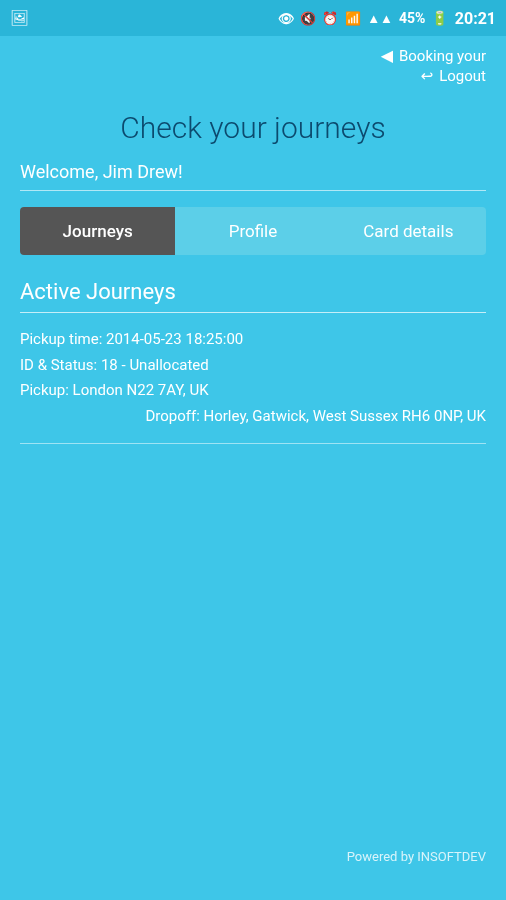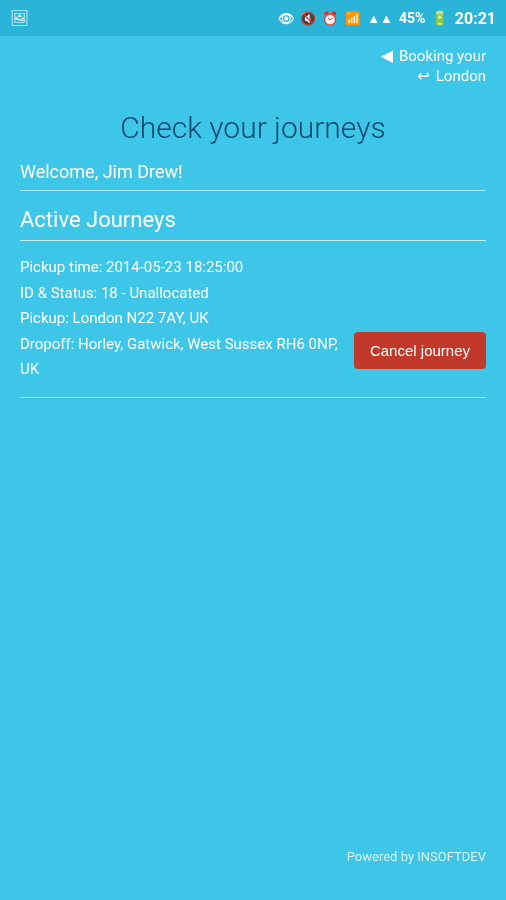--- a/index.html
+++ b/index.html
@@ -186,40 +186,44 @@
 
 <div class="main-content">
 
   <div class="header-actions">
     <div class="header-link">
       <span style="font-size:16px;">◀</span>
       <span>Booking your</span>
     </div>
     <div class="header-link">
       <span style="font-size:15px;">↩</span>
-      <span>London</span>
+      <span>Logout</span>
     </div>
   </div>
 
   <h1 class="page-title">Check your journeys</h1>
 
   <p class="welcome-text">Welcome, Jim Drew!</p>
   <hr class="divider">
 
+  <div class="tabs">
+    <div class="tab active">Journeys</div>
+    <div class="tab">Profile</div>
+    <div class="tab">Card details</div>
+  </div>
 
   <h2 class="section-title">Active Journeys</h2>
   <hr class="section-divider">
 
   <div class="journey-info">
     <p>Pickup time: 2014-05-23 18:25:00</p>
     <p>ID &amp; Status: 18 - Unallocated</p>
     <p>Pickup: London N22 7AY, UK</p>
     <div class="dropoff-row">
       <span>Dropoff: Horley, Gatwick, West Sussex RH6 0NP, UK</span>
-      <button class="cancel-button">Cancel journey</button>
     </div>
   </div>
 
   <hr class="bottom-divider">
 
 </div>
 
 <div class="footer">
   <span>Powered by INSOFTDEV</span>
 </div>

